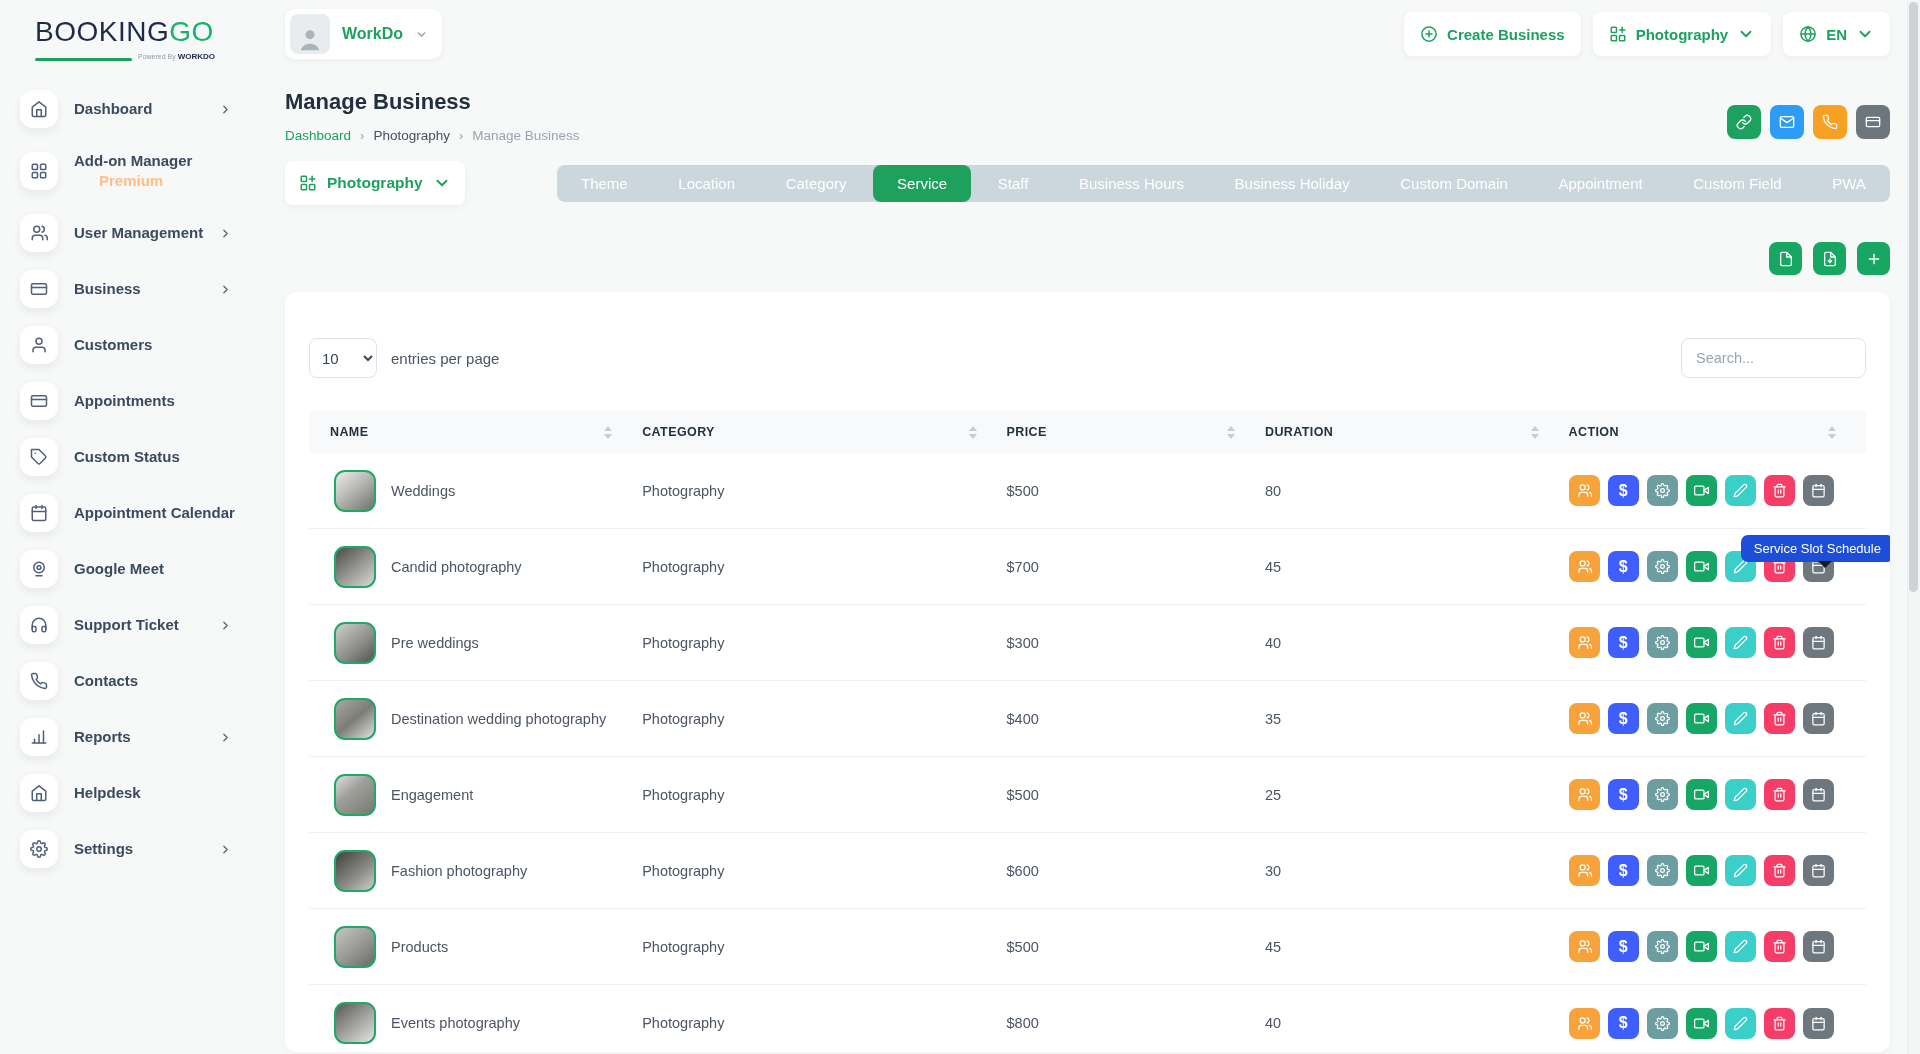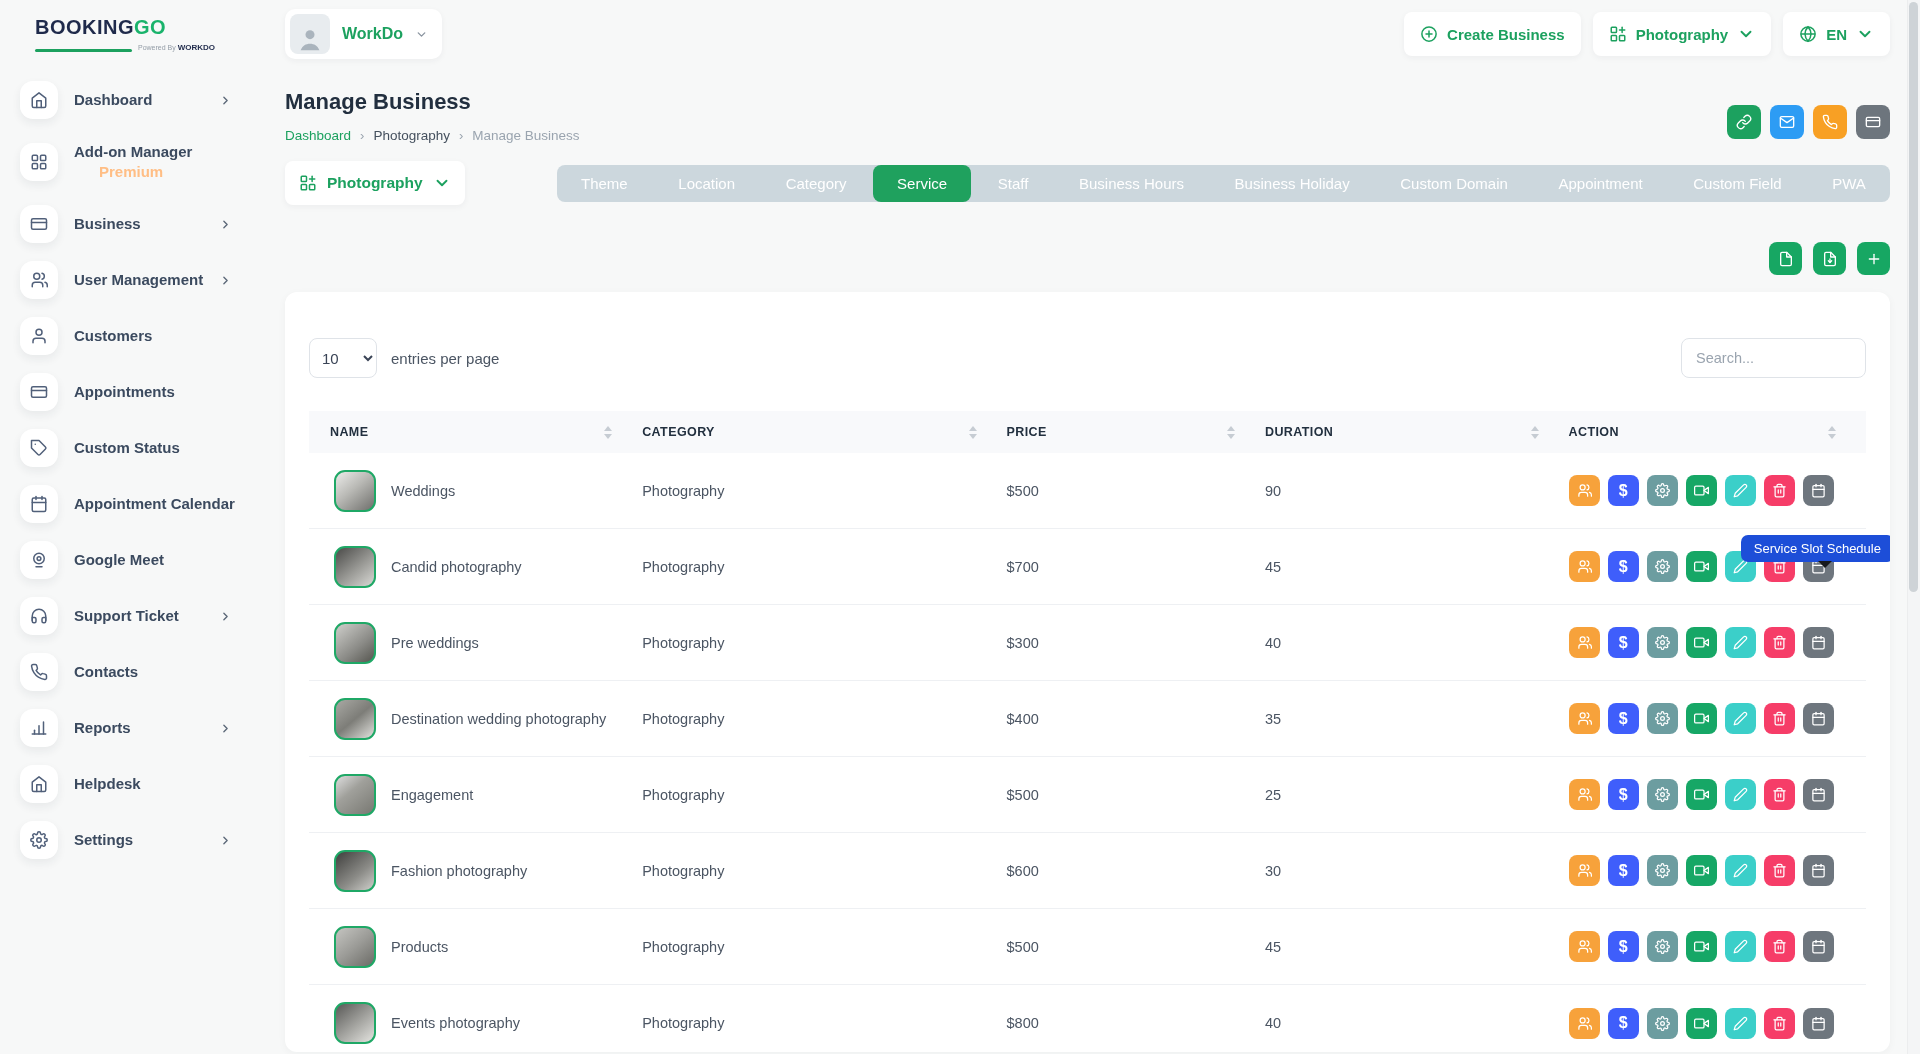--- a/index.html
+++ b/index.html
@@ -4,21 +4,21 @@
 <style>
   *{box-sizing:border-box;margin:0;padding:0}
   html,body{width:1920px;height:1054px;overflow:hidden}
   body{background:#f7f8f8;font-family:"Liberation Sans",sans-serif;color:#3a4456}
   button{font-family:inherit;border:none;cursor:pointer;background:none}
   svg{display:block}
 
   
   .sidebar{position:fixed;left:0;top:0;width:270px;height:100%;}
   .logo{margin:16px 0 0 35px;width:180px}
-  .logo-text{font-size:20px;font-weight:700;letter-spacing:.5px;color:#1f2a4b}
+  .logo-text{font-size:28px;font-weight:400;letter-spacing:.5px;color:#1f2a4b}
   .logo-text .accent{color:#19b36b}
   .logo-sub{display:flex;align-items:flex-end;gap:6px;margin-top:4px}
   .logo-line{flex:1;height:3px;background:#1ca15f;border-radius:2px}
   .powered{font-size:7px;color:#939ca6;white-space:nowrap}
   .powered b{color:#1f2a4b;font-size:8px}
   .nav{margin-top:20px}
   .nav-item{display:flex;align-items:center;height:56px;padding-left:20px;cursor:pointer}
   .nav-item.tall{height:68px}
   .chip{width:38px;height:38px;background:#fff;border-radius:13px;box-shadow:0 4px 10px rgba(30,41,59,.07);display:flex;align-items:center;justify-content:center;color:#51607a;flex:none}
   .chip svg{width:18px;height:18px}
@@ -138,44 +138,44 @@
           </svg>
         </span>
         <span class="nav-texts">
           <span class="nav-label">Add-on Manager</span>
           <span class="nav-badge">Premium</span>
         </span>
       </div>
       <div class="nav-item">
         <span class="chip">
           <svg viewBox="0 0 24 24" fill="none" stroke="currentColor" stroke-width="2" stroke-linecap="round" stroke-linejoin="round">
-            <rect x="2" y="5" width="20" height="14" rx="2"></rect>
-            <line x1="2" y1="10" x2="22" y2="10"></line>
-          </svg>
-        </span>
-        <span class="nav-texts">
-          <span class="nav-label">Business</span>
-        </span>
-        <span class="nav-chevron">
-          <svg viewBox="0 0 24 24" fill="none" stroke="currentColor" stroke-width="2.5" stroke-linecap="round" stroke-linejoin="round">
-            <polyline points="9 6 15 12 9 18"></polyline>
-          </svg>
-        </span>
-      </div>
-      <div class="nav-item">
-        <span class="chip">
-          <svg viewBox="0 0 24 24" fill="none" stroke="currentColor" stroke-width="2" stroke-linecap="round" stroke-linejoin="round">
             <path d="M17 21v-2a4 4 0 0 0-4-4H7a4 4 0 0 0-4 4v2"></path>
             <circle cx="9" cy="7" r="4"></circle>
             <path d="M23 21v-2a4 4 0 0 0-3-3.9"></path>
             <path d="M16 3.1a4 4 0 0 1 0 7.8"></path>
           </svg>
         </span>
         <span class="nav-texts">
           <span class="nav-label">User Management</span>
+        </span>
+        <span class="nav-chevron">
+          <svg viewBox="0 0 24 24" fill="none" stroke="currentColor" stroke-width="2.5" stroke-linecap="round" stroke-linejoin="round">
+            <polyline points="9 6 15 12 9 18"></polyline>
+          </svg>
+        </span>
+      </div>
+      <div class="nav-item">
+        <span class="chip">
+          <svg viewBox="0 0 24 24" fill="none" stroke="currentColor" stroke-width="2" stroke-linecap="round" stroke-linejoin="round">
+            <rect x="2" y="5" width="20" height="14" rx="2"></rect>
+            <line x1="2" y1="10" x2="22" y2="10"></line>
+          </svg>
+        </span>
+        <span class="nav-texts">
+          <span class="nav-label">Business</span>
         </span>
         <span class="nav-chevron">
           <svg viewBox="0 0 24 24" fill="none" stroke="currentColor" stroke-width="2.5" stroke-linecap="round" stroke-linejoin="round">
             <polyline points="9 6 15 12 9 18"></polyline>
           </svg>
         </span>
       </div>
       <div class="nav-item">
         <span class="chip">
           <svg viewBox="0 0 24 24" fill="none" stroke="currentColor" stroke-width="2" stroke-linecap="round" stroke-linejoin="round">
@@ -523,21 +523,21 @@
           </div>
         </div>
       <div id="tbody">
           <div class="trow">
             <div class="cell col-name name-cell">
               <span class="thumb" style="background:linear-gradient(140deg,#ececea,#b9b9b5 45%,#6f6f6c)"></span>
               <span>Weddings</span>
             </div>
             <div class="cell col-category">Photography</div>
             <div class="cell col-price">$500</div>
-            <div class="cell col-duration">90</div>
+            <div class="cell col-duration">80</div>
             <div class="cell col-action">
               <div class="actions">
                 <button class="act" style="background:#f7a23b">
                   <span>
                     <svg viewBox="0 0 24 24" fill="none" stroke="currentColor" stroke-width="2" stroke-linecap="round" stroke-linejoin="round">
                       <path d="M17 21v-2a4 4 0 0 0-4-4H7a4 4 0 0 0-4 4v2"></path>
                       <circle cx="9" cy="7" r="4"></circle>
                       <path d="M23 21v-2a4 4 0 0 0-3-3.9"></path>
                       <path d="M16 3.1a4 4 0 0 1 0 7.8"></path>
                     </svg>

